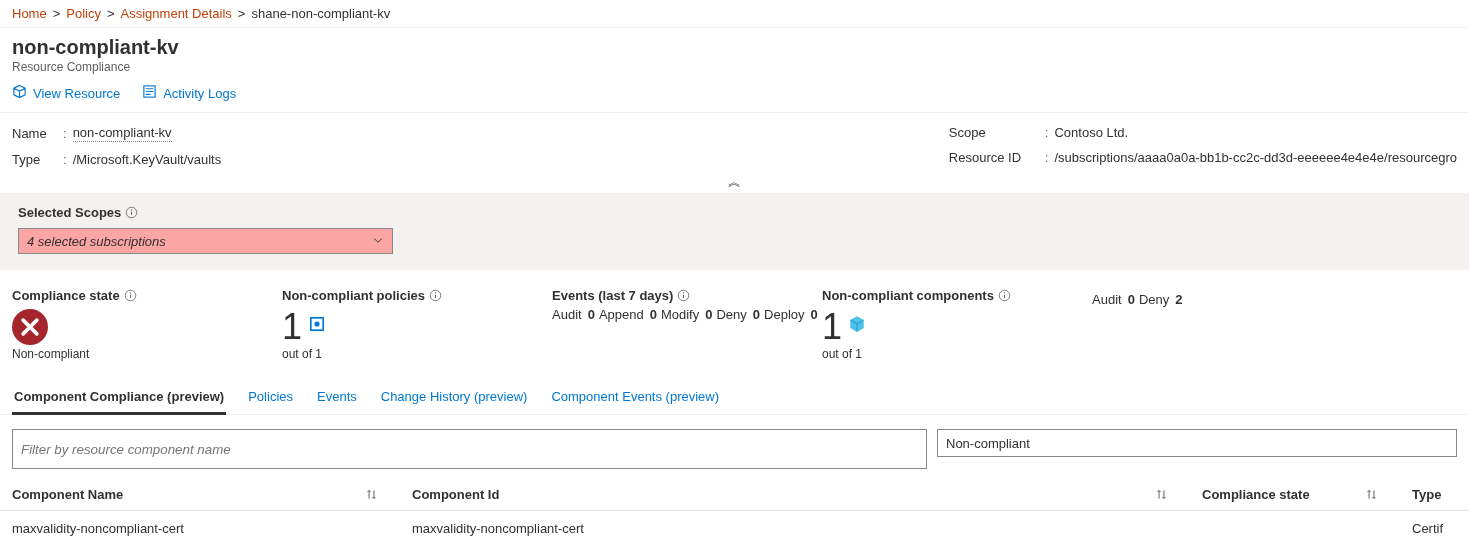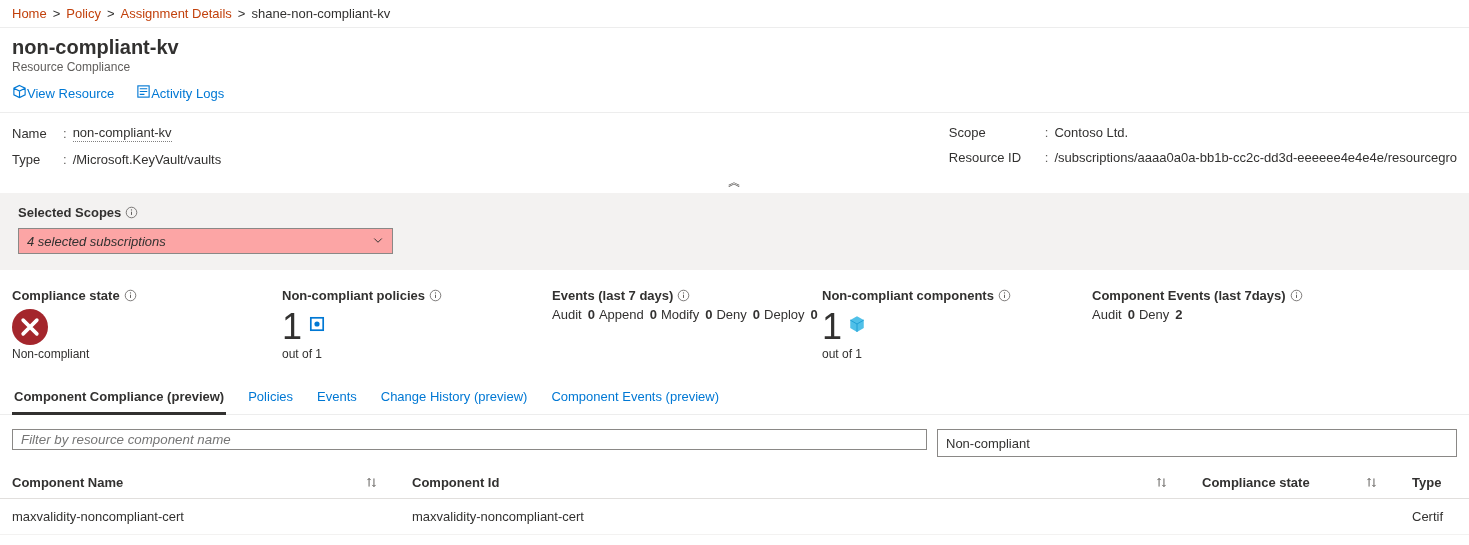--- a/index.html
+++ b/index.html
@@ -26,21 +26,21 @@
     padding: 8px 12px 4px 12px;
   }
   .header h1 { font-size: 20px; font-weight: 600; }
   .header .sub { font-size: 12px; color: #605e5c; margin-top: 1px; }
 
   .toolbar {
     display:flex; gap: 22px; align-items:center;
     padding: 6px 12px 10px 12px;
     border-bottom: 1px solid #ededed;
   }
-  .tool-link { display:flex; align-items:center; color:#0078d4; cursor:pointer; }
+  .tool-link { display:flex; align-items:center; gap:6px; color:#0078d4; cursor:pointer; }
   .tool-link svg { width:15px; height:15px; }
 
   .props {
     display:flex; justify-content:space-between;
     padding: 12px 12px 10px 12px;
   }
   .prop-col { display:flex; flex-direction:column; gap:10px; }
   .prop-row { display:flex; align-items:center; }
   .prop-label { color:#323130; width: 45px; }
   .prop-label-r { color:#323130; width: 90px; }
@@ -88,21 +88,21 @@
     display:flex; gap:20px; padding: 0 12px; margin-top:10px;
     border-bottom: 1px solid #ededed;
   }
   .tab { padding: 8px 2px; cursor:pointer; color:#0078d4; }
   .tab.active { color:#323130; font-weight:600; border-bottom:3px solid #323130; margin-bottom:-1px; }
 
   .filter-row {
     display:flex; gap:10px; padding: 14px 12px 10px 12px;
   }
   .filter-input {
-    flex:1; height:21px; border:1px solid #8a8886; padding:0 8px;
+    flex:1; height:40px; border:1px solid #8a8886; padding:0 8px;
     font-style:italic; color:#605e5c; max-width:925px;
   }
   .filter-dd {
     width:520px; height:28px; border:1px solid #8a8886;
     display:flex; align-items:center; padding:0 8px; cursor:pointer;
   }
 
   table.grid { width:100%; border-collapse:collapse; }
   table.grid th {
     text-align:left; font-weight:600; padding:8px 12px; border-bottom:1px solid #e1dfdd;
@@ -304,30 +304,20 @@
               <path fill="#50c0e8" d="M8 1 14 4.5v7L8 15 2 11.5v-7z"></path>
               <path fill="none" stroke="#1a9cd4" stroke-width="0.8" d="M2 4.5 8 8l6-3.5M8 8v7"></path>
             </svg>
         </span>
       </div>
       <div class="sub-line">out of 1</div>
     </div>
   </div>
 
   <div class="stat small">
-    <div class="stat-title">
-      <span>Component Events (last 7days)</span>
-      <span class="info-icon">
-        <svg viewBox="0 0 16 16">
-            <circle cx="8" cy="8" r="6.5" fill="none" stroke="#605e5c"></circle>
-            <path stroke="#605e5c" stroke-width="1.2" d="M8 7v4"></path>
-            <circle cx="8" cy="4.8" r="0.8" fill="#605e5c"></circle>
-          </svg>
-      </span>
-    </div>
     <div class="evlist">
       <div class="ev-row">
           <span>Audit</span> 
           <b>0</b>
         </div>
       <div class="ev-row">
           <span>Deny</span> 
           <b>2</b>
         </div>
     </div>

